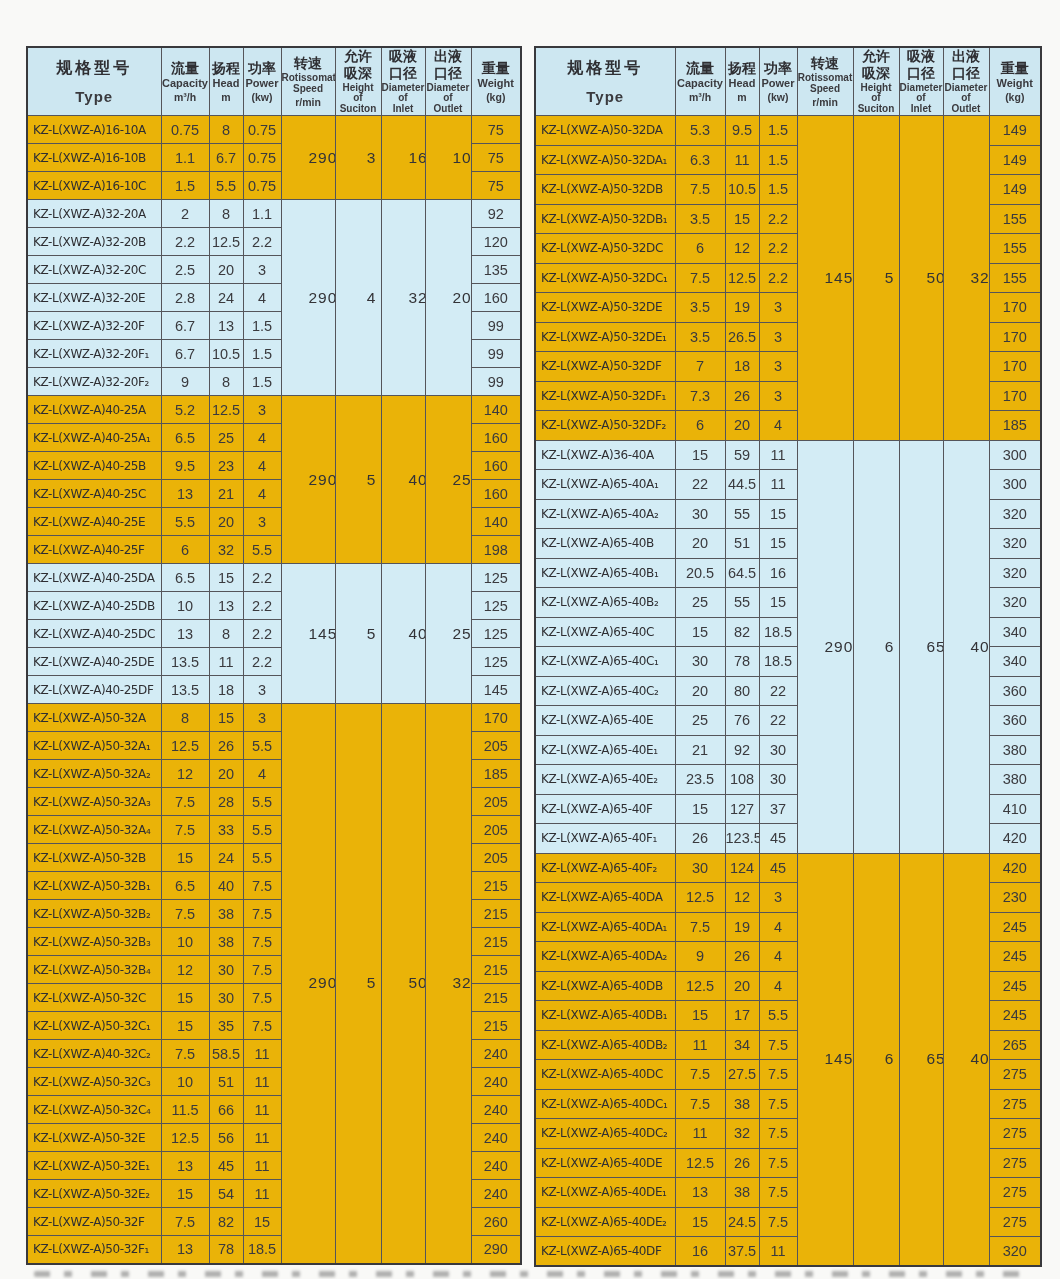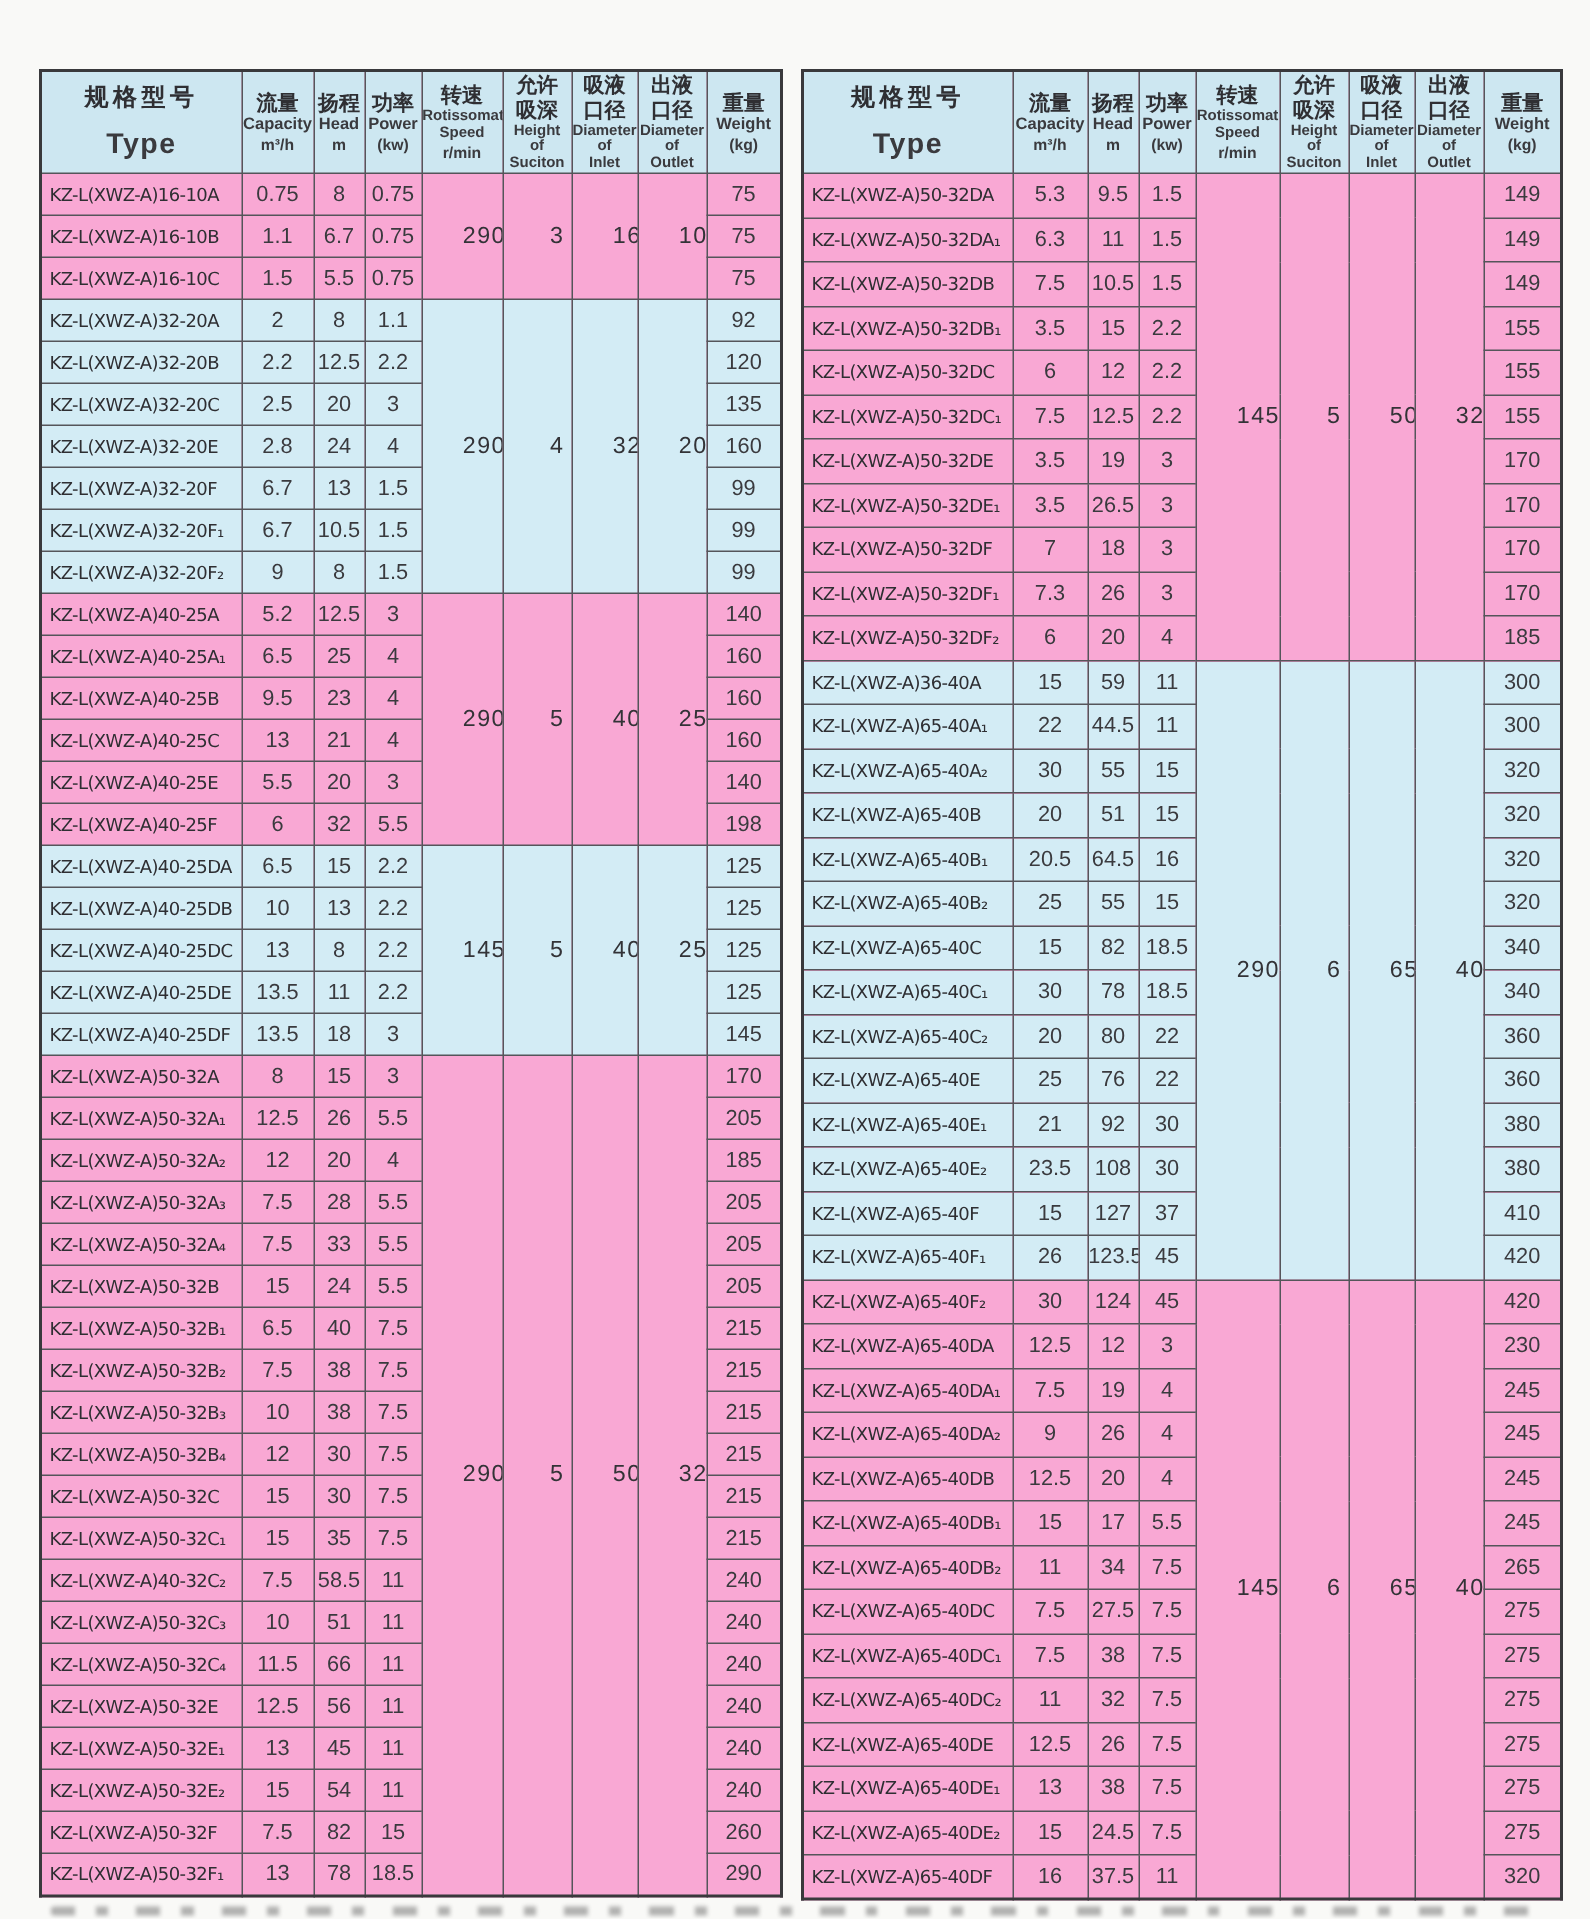--- a/index.html
+++ b/index.html
@@ -3,21 +3,21 @@
 <meta charset="utf-8">
 <style>
   html,body{margin:0;padding:0;}
   body{
     width:1060px;height:1279px;position:relative;overflow:hidden;
     background:#f9f9f7;
     font-family:"Liberation Sans","DejaVu Sans",sans-serif;
   }
   .tables-wrap{position:absolute;top:46px;left:26px;display:flex;gap:12px;align-items:flex-start;}
   table.spec-table{
-    border-collapse:collapse;table-layout:fixed;background:#f9a8d4;
+    border-collapse:collapse;table-layout:fixed;background:#eab308;
     border:2px solid #39393c;
   }
   .t-left{width:494px;}
   .t-right{width:506px;}
   th,td{border:1px solid #55555a;padding:0;overflow:hidden;}
   thead th{background:#cde7f1;height:67px;vertical-align:middle;text-align:center;}
   .t-left tbody tr{height:28px;}
   .t-right tbody tr{height:29.5px;margin-left:40px;}
   tr.shaded td{background:#d3ecf5;}
   td.type{
@@ -27,21 +27,21 @@
   }
   td.num{
     font-family:"Liberation Sans","DejaVu Sans",sans-serif;
     font-size:14.5px;color:#3a3a3e;text-align:center;white-space:nowrap;
   }
   td.span{font-size:15.5px;letter-spacing:1px;color:#333337;padding-left:27px;}
   th .zh{font-size:14px;font-weight:bold;color:#2f2f33;white-space:pre-line;line-height:1.2;}
   th .en{font-size:10px;color:#3a3a3e;white-space:pre-line;line-height:1.08;margin-top:1px;}
   th .unit{font-size:10.5px;color:#3a3a3e;margin-top:1px;}
   th.type-th .zh{font-size:16px;letter-spacing:3px;}
-  th.type-th .en{font-size:19px;margin-top:12px;letter-spacing:1px;}
+  th.type-th .en{font-size:15px;margin-top:12px;letter-spacing:1px;}
   th.w-en .en{font-size:11px;}
   
   .t-left  col.c-type{width:134px}.t-left  col.c-cap{width:48px}.t-left  col.c-head{width:34px}
   .t-left  col.c-pow{width:38px}.t-left  col.c-speed{width:54px}.t-left  col.c-suc{width:46px}
   .t-left  col.c-in{width:44px}.t-left  col.c-out{width:46px}.t-left  col.c-wt{width:50px}
   .t-right col.c-type{width:140px}.t-right col.c-cap{width:50px}.t-right col.c-head{width:34px}
   .t-right col.c-pow{width:38px}.t-right col.c-speed{width:56px}.t-right col.c-suc{width:46px}
   .t-right col.c-in{width:44px}.t-right col.c-out{width:46px}.t-right col.c-wt{width:52px}
   
   .cutoff-band{

